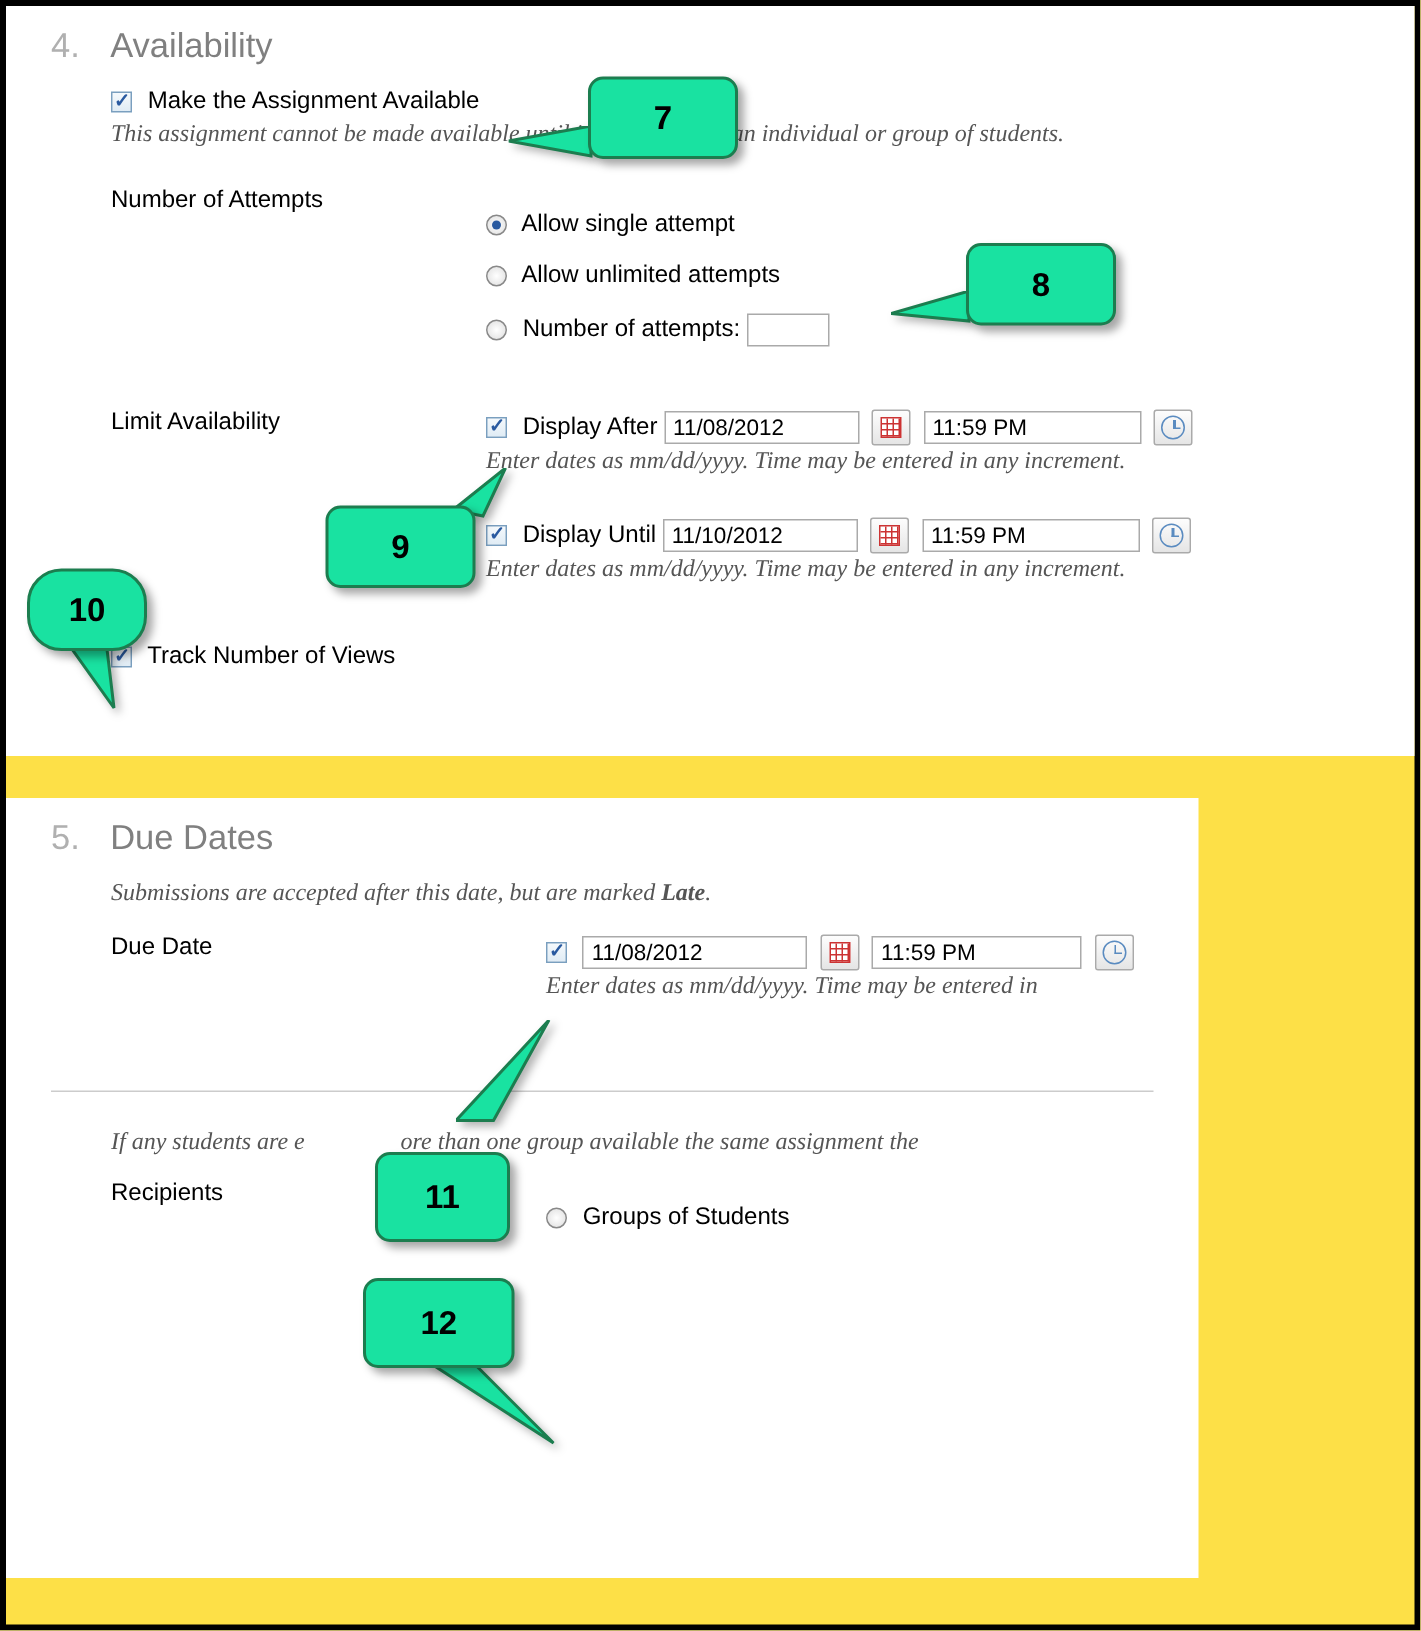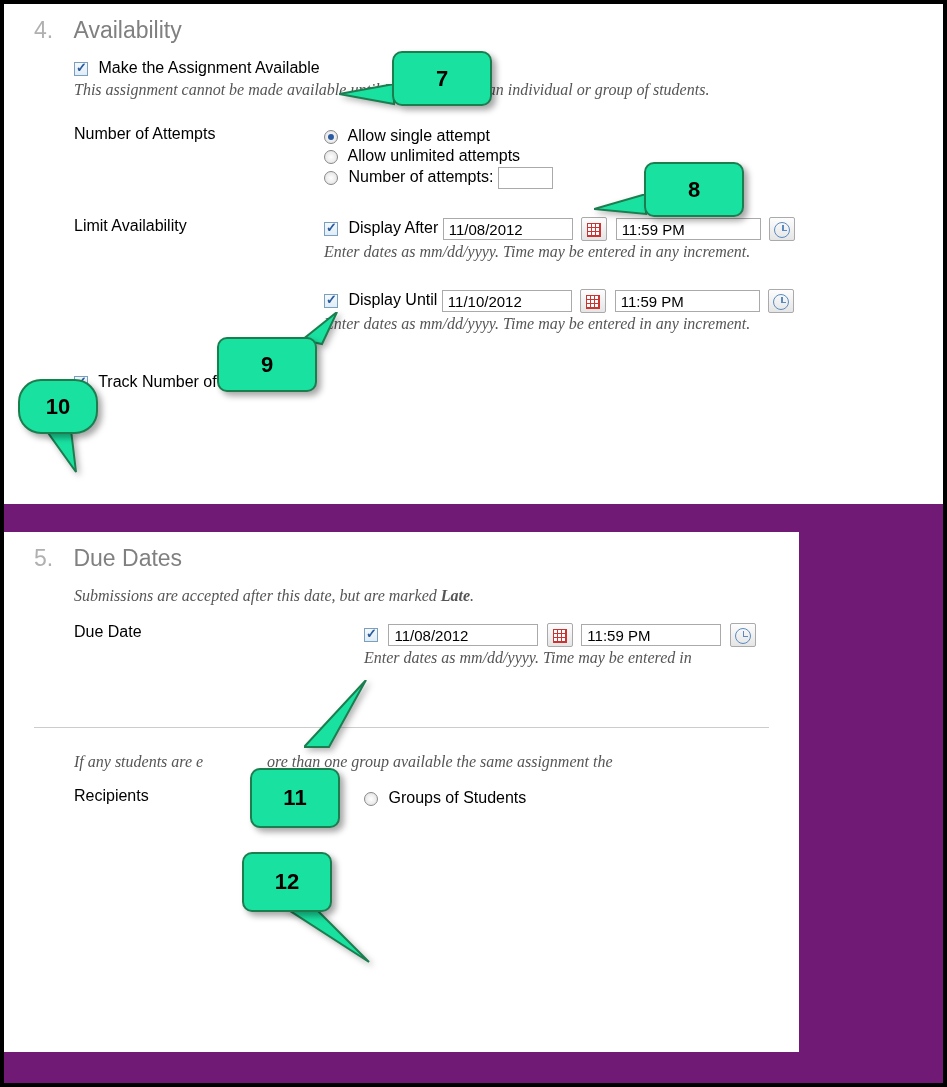--- a/index.html
+++ b/index.html
@@ -7,21 +7,21 @@
     margin: 0;
     padding: 0;
     font-family: Arial, Helvetica, sans-serif;
     font-size: 16px;
     color: #000;
     background: #fff;
     width: 947px;
   }
   .outer {
     border: 4px solid #000;
-    background: #701a75;
+    background: #fde047;
     position: relative;
     width: 947px;
     height: 1087px;
   }
   .panel {
     background: #fff;
     position: absolute;
   }
   .panel1 { left: 0; top: 0; width: 939px; height: 500px; }
   .panel2 { left: 0; top: 528px; width: 795px; height: 520px; }
@@ -161,21 +161,21 @@
     justify-content: center;
     box-shadow: 4px 4px 6px rgba(0,0,0,0.35);
     z-index: 10;
   }
   .spacer { height: 20px; }
   hr.section-divider {
     border: none;
     border-top: 1px solid #ccc;
     margin: 25px 0;
   }
-  .opt-line { margin: 2px 0; }
+  .opt-line { margin: 16px 0; }
 </style>
 </head>
 <body>
 
 <div class="outer">
 
   <div class="panel panel1">
     <div class="content">
       <div class="section-header">
         <span class="section-num">4.</span>
@@ -324,21 +324,21 @@
       </div>
     </div>
 
     <div class="callout" style="left:246px; top:212px; width:90px; height:60px;margin-top:24px;">
       <span>11</span>
     </div>
     <svg style="position:absolute; left:300px; top:148px; z-index:9; filter: drop-shadow(3px 3px 3px rgba(0,0,0,0.3));" width="70" height="70">
       <polygon points="62,0 0,67 25,67" fill="#19e2a1" stroke="#1c7d4f" stroke-width="2"></polygon>
     </svg>
 
-    <div class="callout" style="left:238px; top:320px; width:90px; height:60px;">
+    <div class="callout" style="left:238px; top:320px; width:101px; height:60px;">
       <span>12</span>
     </div>
     <svg style="position:absolute; left:280px; top:375px; z-index:9; filter: drop-shadow(3px 3px 3px rgba(0,0,0,0.3));" width="90" height="60">
       <polygon points="0,0 30,0 85,55" fill="#19e2a1" stroke="#1c7d4f" stroke-width="2"></polygon>
     </svg>
   </div>
 
 </div>
 
 </body></html>

